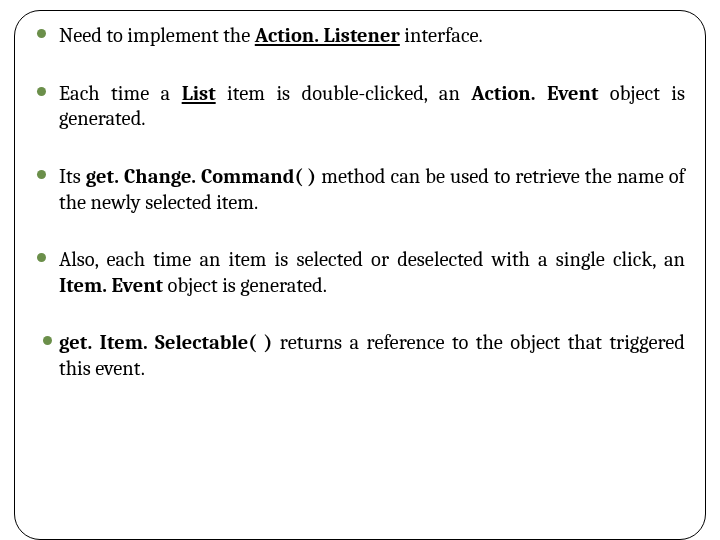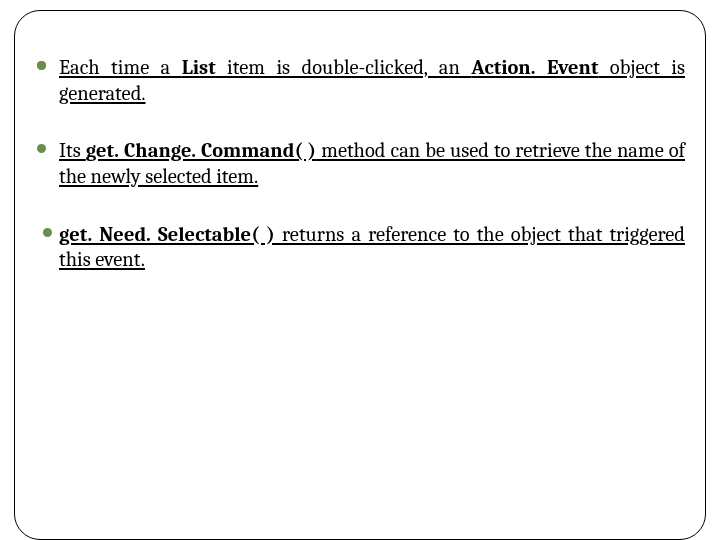--- a/index.html
+++ b/index.html
@@ -47,55 +47,63 @@
     left: 2px;
     top: 6px;
     width: 9px;
     height: 9px;
     border-radius: 50%;
     background: #6b8f4a;
   }
   .justify {
     text-align: justify;
     text-justify: inter-word;
-    text-decoration: underline;
   }
   .b { font-weight: bold; }
   .u { text-decoration: underline; }
   .indent-extra { padding-left: 30px; }
 </style>
 </head>
 <body>
 
 <div class="slide">
   <div class="frame">
     <ul class="points">
 
       <li>
         <span class="bullet"></span>
+        <span>
+          <span>Need to implement the </span><span class="b u">Action. Listener</span><span> interface.</span>
+        </span>
       </li>
 
       <li class="justify">
         <span class="bullet"></span>
         <span>
           <span>Each time a </span><span class="b u">List</span><span> item is double-clicked, an </span><span class="b">Action. Event</span><span> object is generated.</span>
         </span>
       </li>
 
       <li class="justify">
         <span class="bullet"></span>
         <span>
           <span>Its </span><span class="b">get. Change. Command( )</span><span> method can be used to retrieve the name of the newly selected item.</span>
         </span>
       </li>
 
+      <li class="justify">
+        <span class="bullet"></span>
+        <span>
+          <span>Also, each time an item is selected or deselected with a single click, an </span><span class="b">Item. Event</span><span> object is generated.</span>
+        </span>
+      </li>
 
 
       <li class="justify indent-extra">
         <span class="bullet" style="left:8px;"></span>
         <span>
-          <span class="b">get. Need. Selectable( )</span><span> returns a reference to the object that triggered this event.</span>
+          <span class="b">get. Item. Selectable( )</span><span> returns a reference to the object that triggered this event.</span>
         </span>
       </li>
 
     </ul>
   </div>
 </div>
 
 </body></html>

